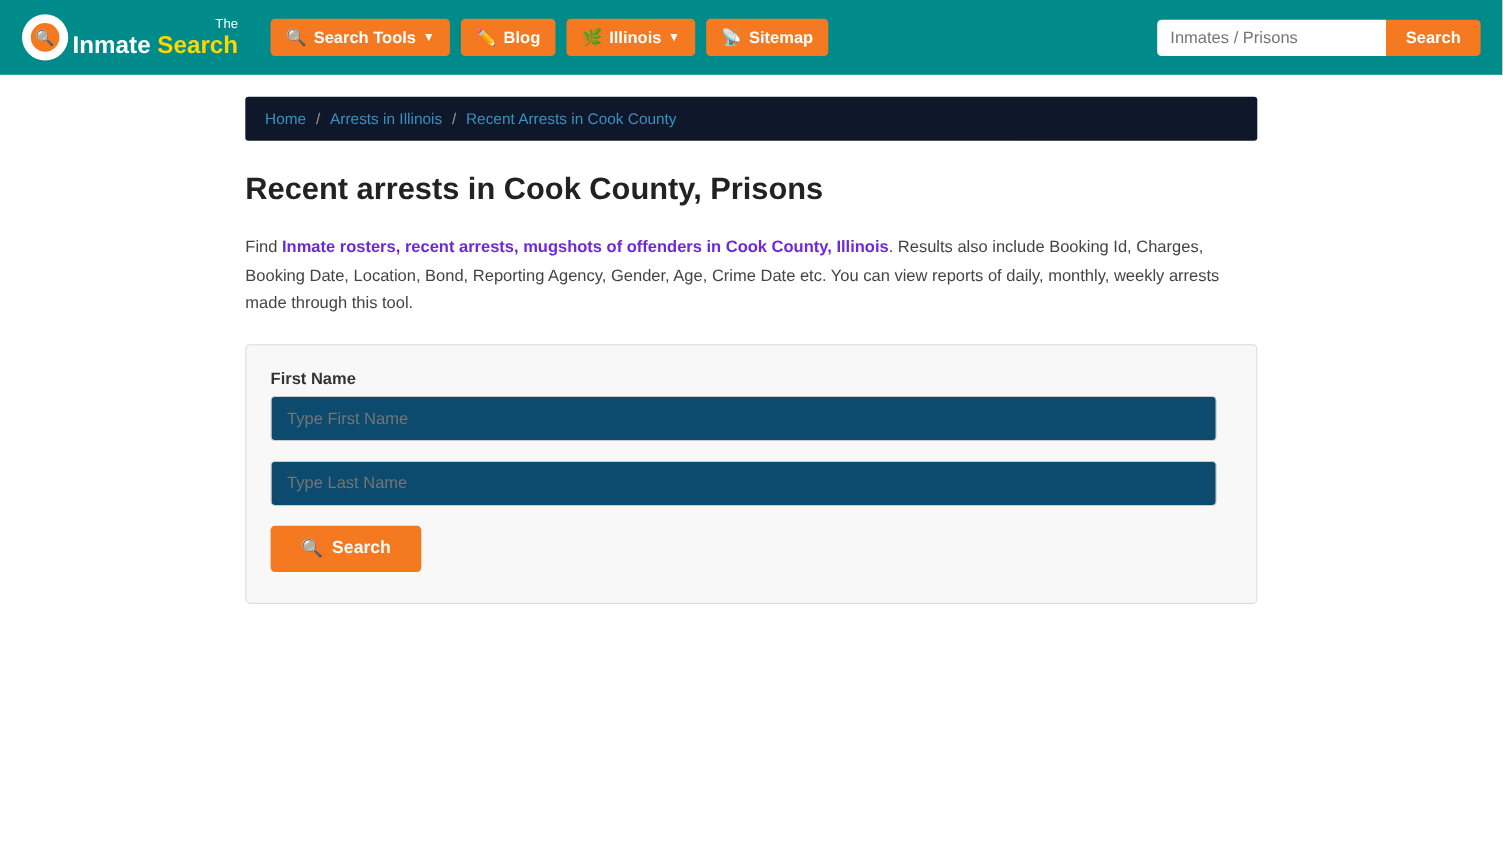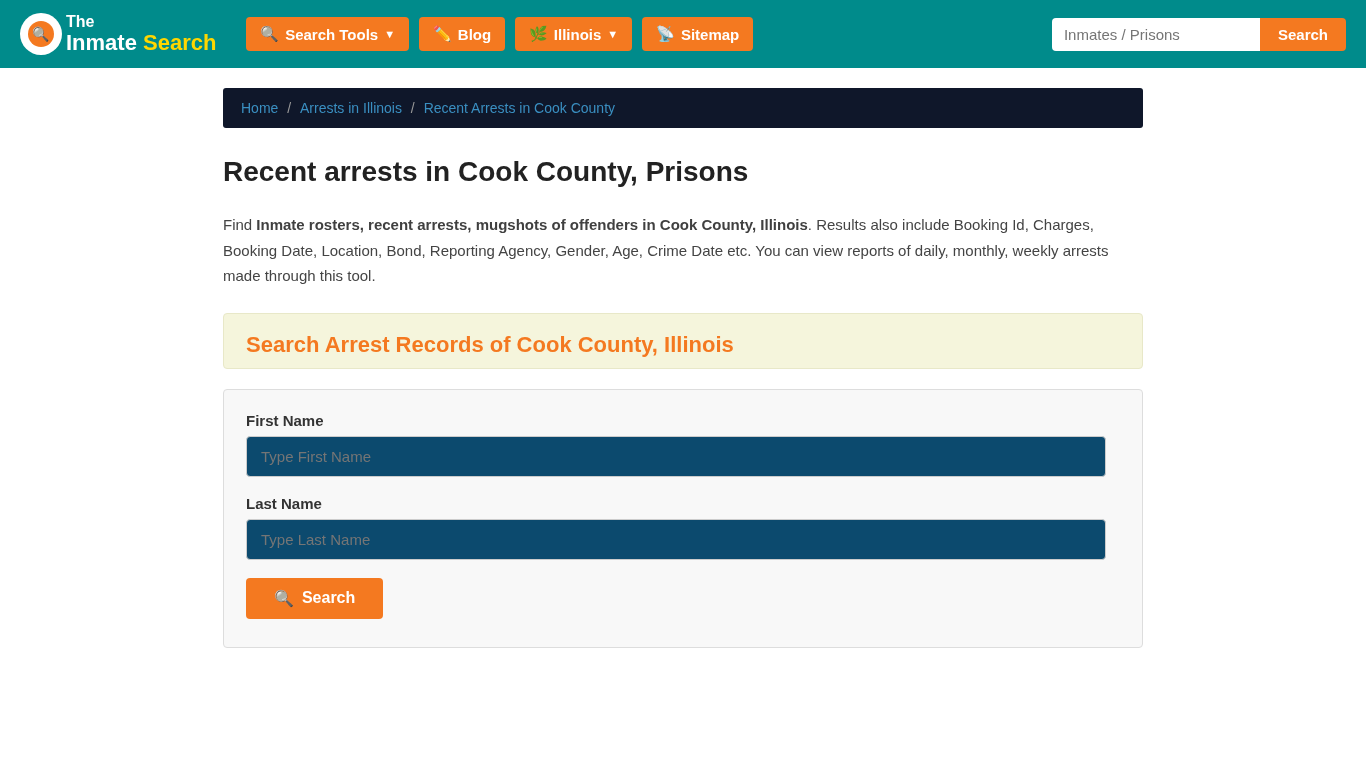--- a/index.html
+++ b/index.html
@@ -31,21 +31,21 @@
       margin-right: 4px;
       flex-shrink: 0;
     }
     .logo-badge svg { width: 28px; height: 28px; }
     .logo-text {
       color: #fff;
       font-size: 22px;
       font-weight: bold;
       line-height: 1.1;
     }
-    .logo-text .the { font-size: 16px; font-weight: bold; display: block; }
+    .logo-text .the { font-size: 12px; font-weight: normal; display: block; text-align: right; }
     .logo-text .inmate { color: #fff; }
 
     .nav-btn {
       background: #F47920;
       color: #fff;
       border: none;
       border-radius: 4px;
       padding: 8px 14px;
       font-size: 15px;
       cursor: pointer;
@@ -127,21 +127,21 @@
       margin-bottom: 24px;
     }
 
     
     .description {
       margin-bottom: 24px;
       line-height: 1.7;
       color: #444;
       font-size: 15px;
     }
-    .description strong { font-weight: bold; color: #404040; }
+    .description strong { font-weight: bold; color: #6d28d9; }
 
     
     .search-section {
       background: #f5f5dc;
       border: 1px solid #e8e8c8;
       border-radius: 4px;
       padding: 18px 22px 10px 22px;
       margin-bottom: 20px;
     }
     .search-section-title {
@@ -257,32 +257,28 @@
     <span> / </span>
     <a href="#">Recent Arrests in Cook County</a>
   </div>
 
   <h1 class="page-title">Recent arrests in Cook County, Prisons</h1>
 
   <p class="description">
     <span>Find </span><strong>Inmate rosters, recent arrests, mugshots of offenders in Cook County, Illinois</strong><span>. Results also include Booking Id, Charges, Booking Date, Location, Bond, Reporting Agency, Gender, Age, Crime Date etc. You can view reports of daily, monthly, weekly arrests made through this tool.</span>
   </p>
 
-  <div class="search-section">
-    <h2 class="search-section-title">Search Arrest Records of Cook County, Illinois</h2>
-  </div>
 
   <div class="form-box">
     <div class="form-group">
       <label class="form-label">First Name</label>
       <input class="form-input" type="text" placeholder="Type First Name" style="">
     </div>
 
     <div class="form-group">
-      <label class="form-label">Last Name</label>
       <input class="form-input" type="text" placeholder="Type Last Name" style="">
     </div>
 
     <button class="search-submit-btn">
       <span class="icon-magnify">🔍</span>
       <span>Search</span>
     </button>
   </div>
 
 </div>

